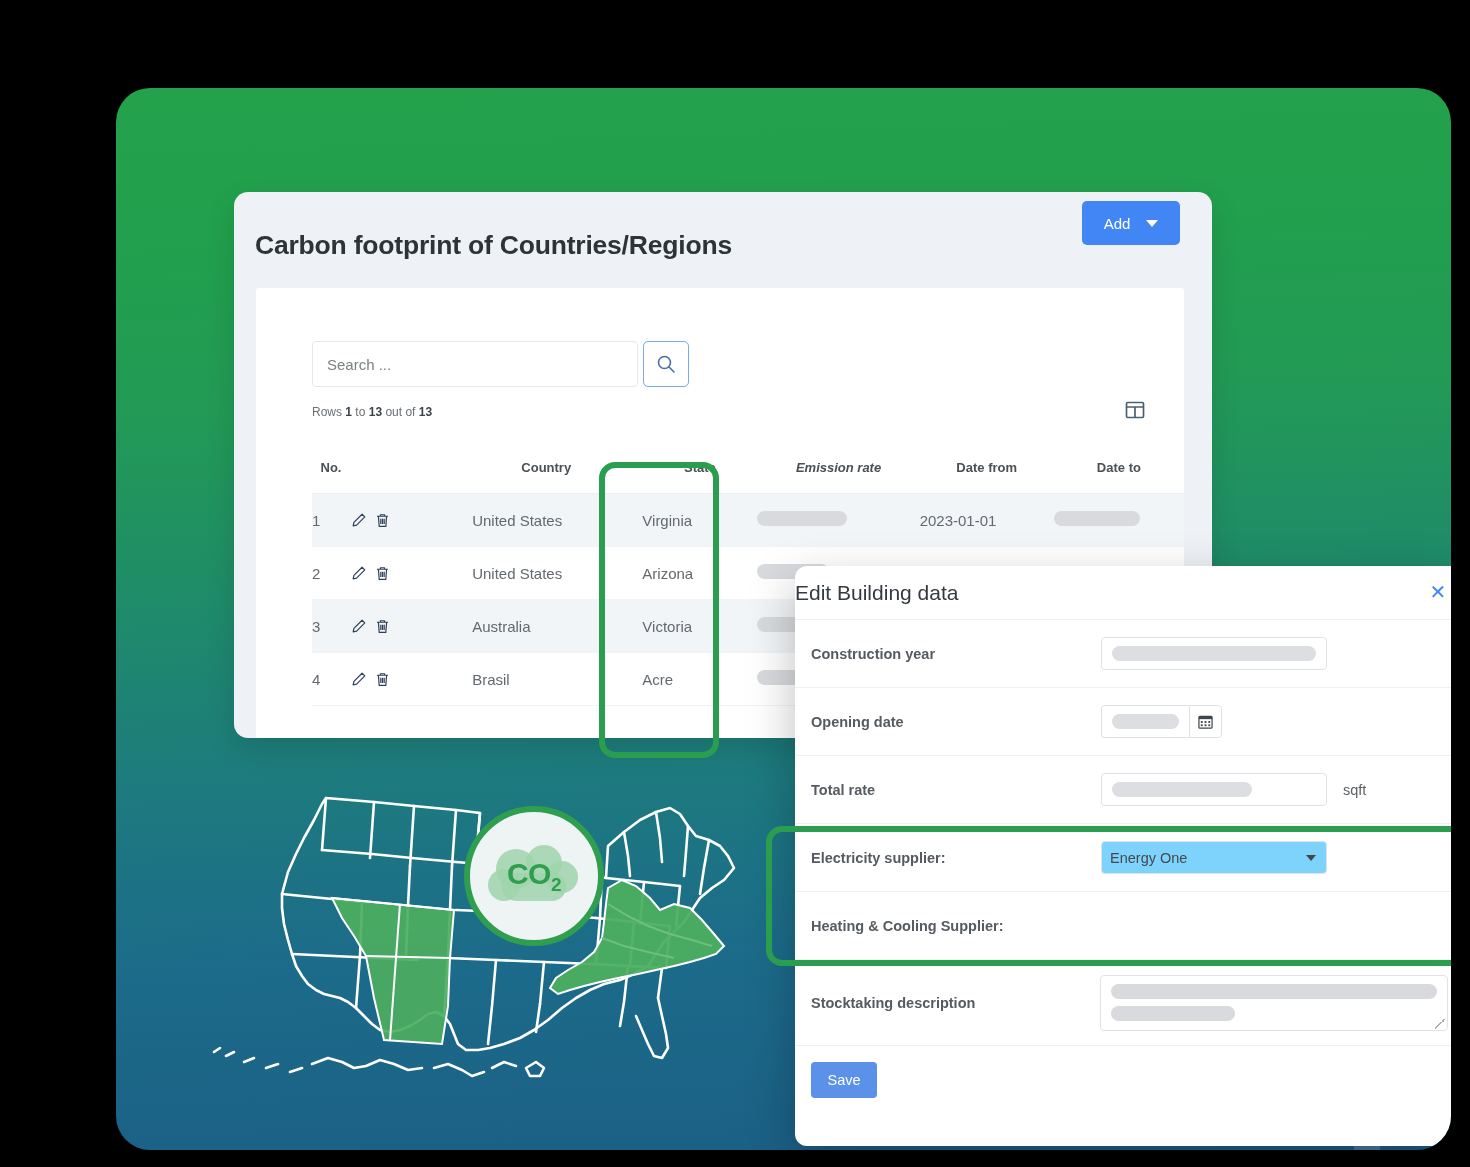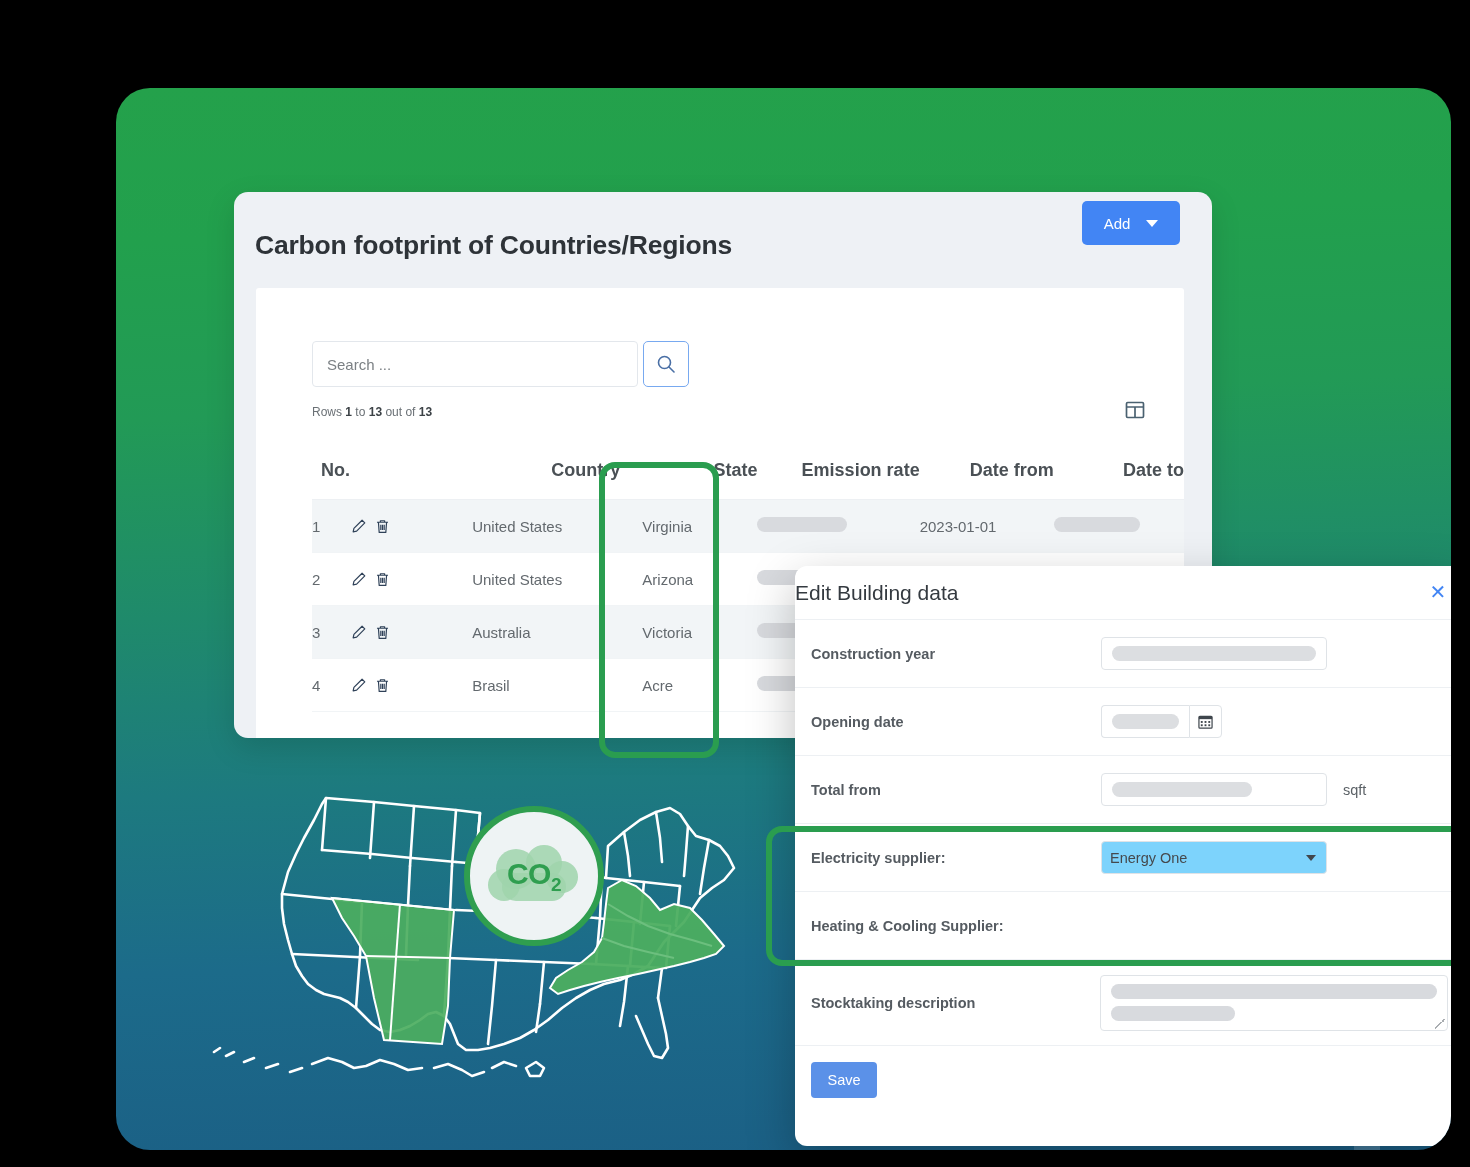--- a/index.html
+++ b/index.html
@@ -110,34 +110,34 @@
     cursor: pointer; padding: 0;
   }
 
   
   #data-table {
     position: absolute; left: 56px; top: 158px;
     width: 872px; border-collapse: collapse;
     font-size: 15px;
   }
   #data-table th {
-    text-align: right; font-size: 18px; font-weight: 700;
+    text-align: center; font-size: 13px; font-weight: 700;
     color: #4a5055; padding: 14px 0 18px 0;
     border-bottom: 1px solid #edf0f3;
   }
   #data-table td {
     padding: 17px 0; color: #63696e; font-size: 15px;
     border-bottom: 1px solid #f1f4f6;
   }
   #data-table tr.alt td { background: #f2f5f7; }
   .col-no     { width: 38px; }
   .col-act    { width: 122px; }
   .col-country{ width: 148px; }
   .col-state  { width: 137px; padding-left: 22px !important; }
-  .col-emis   { width: 162px; }
+  .col-emis   { width: 162px; font-style: italic; }
   .col-from   { width: 134px; }
   .col-to     { width: 130px; }
   th.col-state { padding-left: 22px; }
 
   .row-icons { display: flex; gap: 7px; align-items: center; }
   .icon-btn { background: none; border: none; padding: 0; cursor: pointer; line-height: 0; }
 
   .redacted {
     display: inline-block; height: 15px; border-radius: 8px; background: #d8dade;
   }
@@ -512,21 +512,21 @@
                 <rect x="7" y="7.5" width="2" height="2"></rect>
                 <rect x="11" y="7.5" width="2" height="2"></rect>
               <rect x="3" y="11" width="2" height="2"></rect>
                 <rect x="7" y="11" width="2" height="2"></rect>
                 <rect x="11" y="11" width="2" height="2"></rect>
             </svg>
           </button>
         </div>
 
         <div class="form-row">
-          <div class="lbl">Total from</div>
+          <div class="lbl">Total rate</div>
           <div class="fld w-big">
             <span class="redacted" style="width:140px;"></span>
           </div>
           <span class="unit">sqft</span>
         </div>
 
         <div class="form-row">
           <div class="lbl">Electricity supplier:</div>
           <div class="sel-wrap">
             <select class="sel">

